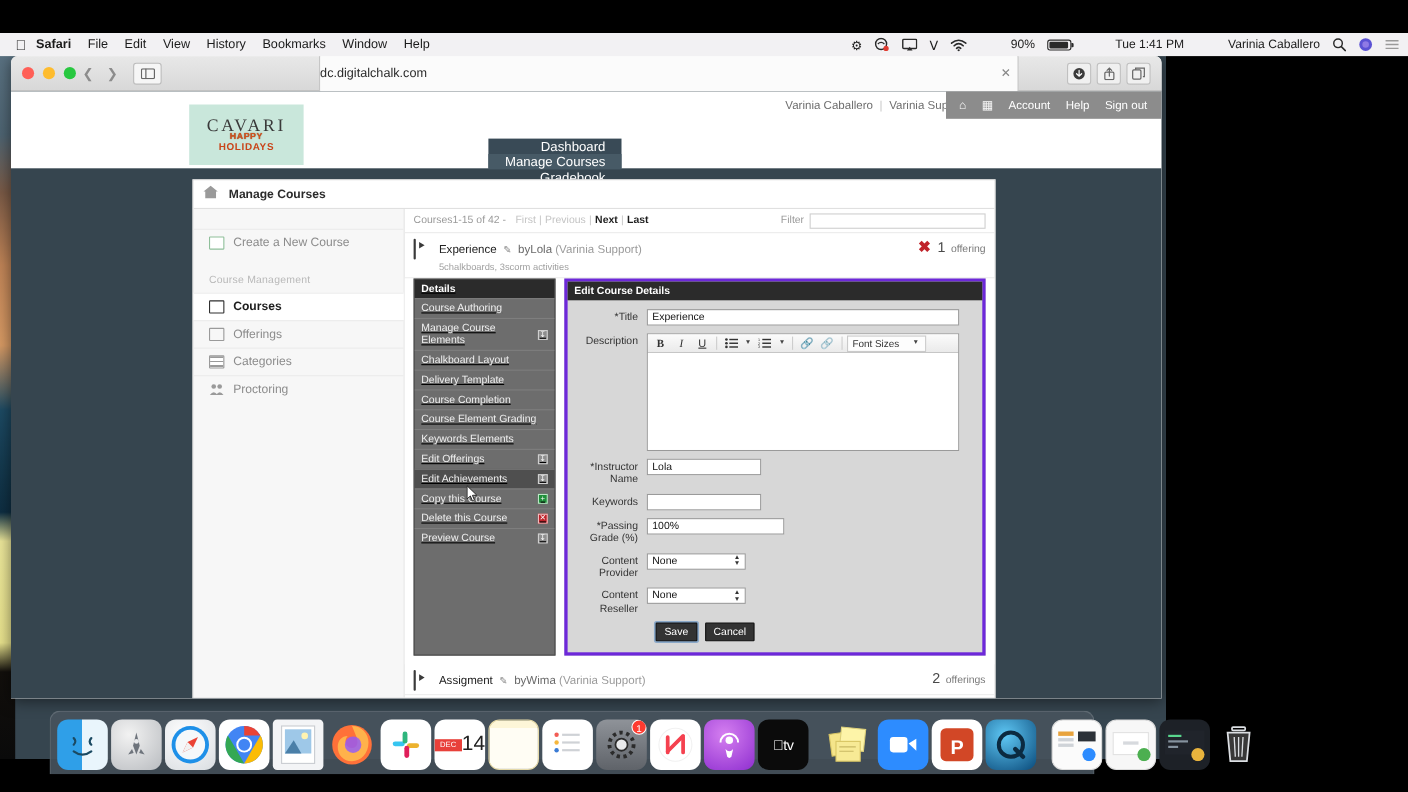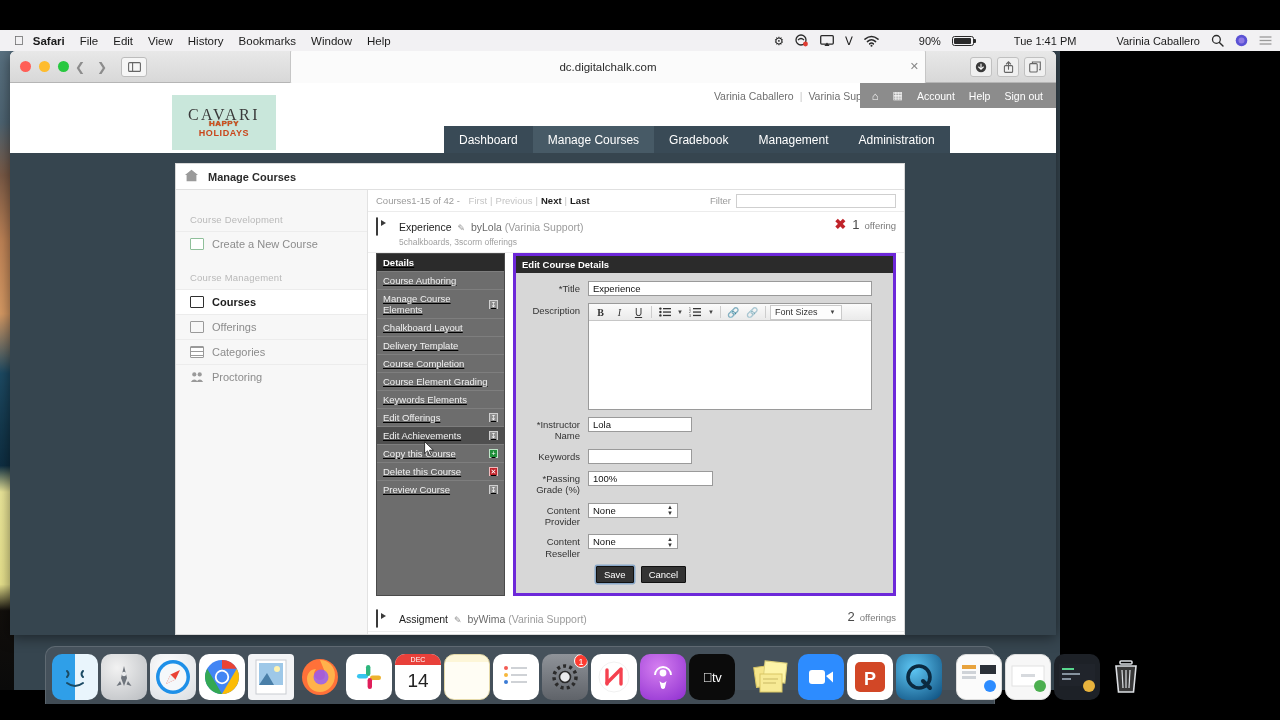--- a/index.html
+++ b/index.html
@@ -50,21 +50,21 @@
   .traffic { display: flex; gap: 8px; margin-left: 2px; }
   .tl { width: 11px; height: 11px; border-radius: 50%; }
   .tl.r { background: #ff5f57; } .tl.y { background: #febc2e; } .tl.g { background: #28c840; }
   .navbtn { width: 22px; height: 20px; display: flex; align-items: center; justify-content: center;
             color: #8c8c8c; font-size: 12px; }
   .tbbtn { width: 26px; height: 20px; border: 1px solid #bcbcbc; background: #f6f6f6;
            border-radius: 3px; display: flex; align-items: center; justify-content: center;
            font-size: 11px; color: #555; }
   #url-wrap { position: absolute; left: 280px; right: 130px; height: 38px;
               background: #fbfbfb; border: 1px solid #c6c6c6; border-radius: 4px;
-              display: flex; align-items: center; justify-content: center; }
+              display: flex; align-items: center; }
   #url-text { font-size: 11.5px; color: #2b2b2b; }
   #url-close { position: absolute; right: 6px; font-size: 11px; color: #888; }
   #url-reader { position: absolute; left: 293px; top: 6px; width: 16px; height: 16px;
                 border-radius: 50%; background: linear-gradient(90deg,#4a4a4a 50%, #fff 50%);
                 border: 1.4px solid #4a4a4a; }
   .tb-right { position: absolute; right: 10px; display: flex; gap: 5px; align-items: center; }
   .dl-btn { width: 22px; height: 20px; border-radius: 3px; background: #f0f0f0;
             border: 1px solid #c0c0c0; display: flex; align-items: center;
             justify-content: center; }
 
@@ -81,21 +81,21 @@
   #logo .l3 { font-size: 9px; font-weight: bold; color: #c9451a; letter-spacing: .6px;
               line-height: 1; margin-top: 1px; }
   #userbar { position: absolute; right: 176px; top: 0; height: 25px; display: flex;
              align-items: center; font-size: 10.5px; color: #6f6f6f; gap: 6px; }
   #userbar .sep { color: #c8c8c8; }
   #userchips { position: absolute; right: 0; top: 0; height: 25px; background: #8c8c8c;
                display: flex; align-items: center; gap: 14px; padding: 0 13px 0 12px;
                color: #fff; font-size: 10.5px; }
   #userchips .ic { font-size: 11px; opacity: .95; }
   #mainnav { position: absolute; left: 434px; top: 43px; height: 27px; background: #394a56;
-             display: flex; align-items: flex-end; }
+             display: flex; align-items: flex-end; flex-direction: column; }
   #mainnav .nav { color: #fff; font-size: 12px; padding: 0 15px; height: 27px;
                   display: flex; align-items: center; white-space: nowrap; }
   #mainnav .nav.active { background: #475a66; }
 
   
   #card { position: absolute; left: 165px; top: 80px; width: 730px; bottom: 0;
           background: #f4f4f4; border: 1px solid #d8d8d8; }
   #card-head { height: 26px; background: #fff; border-bottom: 1px solid #e0e0e0;
                display: flex; align-items: center; padding-left: 8px; gap: 9px; }
   #card-head .title { font-size: 11px; font-weight: bold; color: #2b2b2b; }
@@ -351,21 +351,20 @@
             <svg width="15" height="13" viewBox="0 0 15 13" aria-hidden="true">
               <path d="M7.5 0.8 L14 6 L12.4 6 L12.4 12.2 L2.6 12.2 L2.6 6 L1 6 Z" fill="#9a9a9a"></path>
             </svg>
           </span>
           <span class="title">Manage Courses</span>
         </div>
 
         <div id="body">
 
           <div id="side">
-            <div class="sec-label">Course Development</div>
             <div class="side-item">
               <span class="side-ico" style="border-color:#8fbf9a;background:#fff"></span>
               <span>Create a New Course</span>
             </div>
             <div class="sec-label" style="margin-top:10px">Course Management</div>
             <div class="side-item active">
               <span class="side-ico" style="border-color:#2f2f2f"></span>
               <span>Courses</span>
             </div>
             <div class="side-item">
@@ -410,21 +409,21 @@
               <span class="c-ico">
                 <span class="scr"></span><span class="base"></span>
               </span>
               <span class="c-txt">
                 <span class="c-name">
                   <span>Experience</span>
                   <span class="pen">✎</span>
                   <span class="by">byLola</span>
                   <span class="org">(Varinia Support)</span>
                 </span>
-                <span class="c-meta" style="display:block">5chalkboards, 3scorm offerings</span>
+                <span class="c-meta" style="display:block">5chalkboards, 3scorm activities</span>
               </span>
               <span class="c-off">
                 <span class="xmark">✖</span>
                 <span class="num">1</span>
                 <span class="lbl">offering</span>
               </span>
             </div>
 
             <div id="detail">
               <div id="ctx-menu">
@@ -645,21 +644,21 @@
     </span>
     <span class="di" style="background:#fff">
       <svg width="28" height="28" viewBox="0 0 28 28" aria-hidden="true">
         <rect x="2" y="11" width="11" height="4.4" rx="2.2" fill="#36c5f0"></rect>
         <rect x="11" y="2" width="4.4" height="11" rx="2.2" fill="#2eb67d"></rect>
         <rect x="15" y="12.6" width="11" height="4.4" rx="2.2" fill="#ecb22e"></rect>
         <rect x="12.6" y="15" width="4.4" height="11" rx="2.2" fill="#e01e5a"></rect>
       </svg>
 
     </span>
-    <span class="di" style="background:#fff;flex-direction:column;justify-content:flex-start">
+    <span class="di" style="background:#fff;flex-direction:row;justify-content:center">
       <span style="width:100%;background:#e8403a;color:#fff;font-size:7px;text-align:center;line-height:11px">DEC</span>
       <span style="color:#222;font-size:19px;line-height:32px">14</span>
     </span>
     <span class="di" style="background:linear-gradient(#fdf6d8 0 16%,#fffdf4 16% 100%);border:1px solid #e5d9a8"></span>
     <span class="di" style="background:#fff">
       <svg width="30" height="30" viewBox="0 0 30 30" aria-hidden="true">
         <circle cx="5" cy="6" r="2" fill="#f25c54"></circle>
           <rect x="10" y="5" width="16" height="2" fill="#cfd2d6"></rect>
         <circle cx="5" cy="13" r="2" fill="#f6b73c"></circle>
           <rect x="10" y="12" width="16" height="2" fill="#cfd2d6"></rect>

